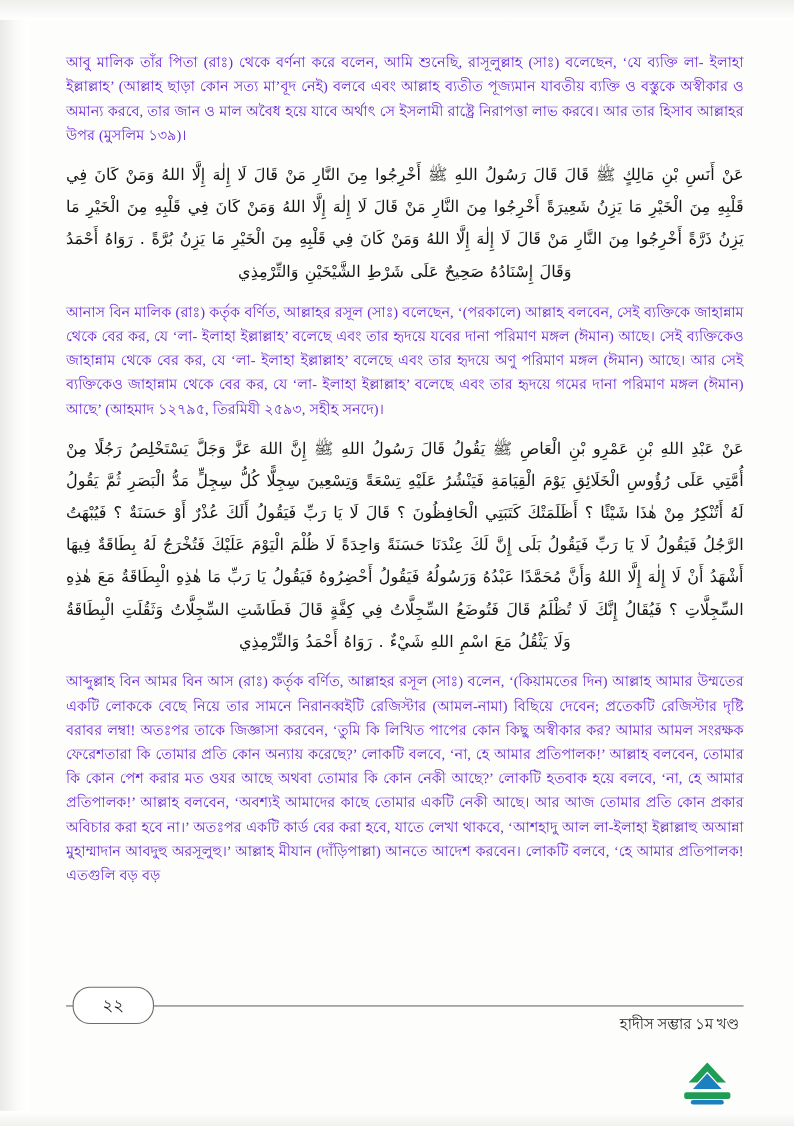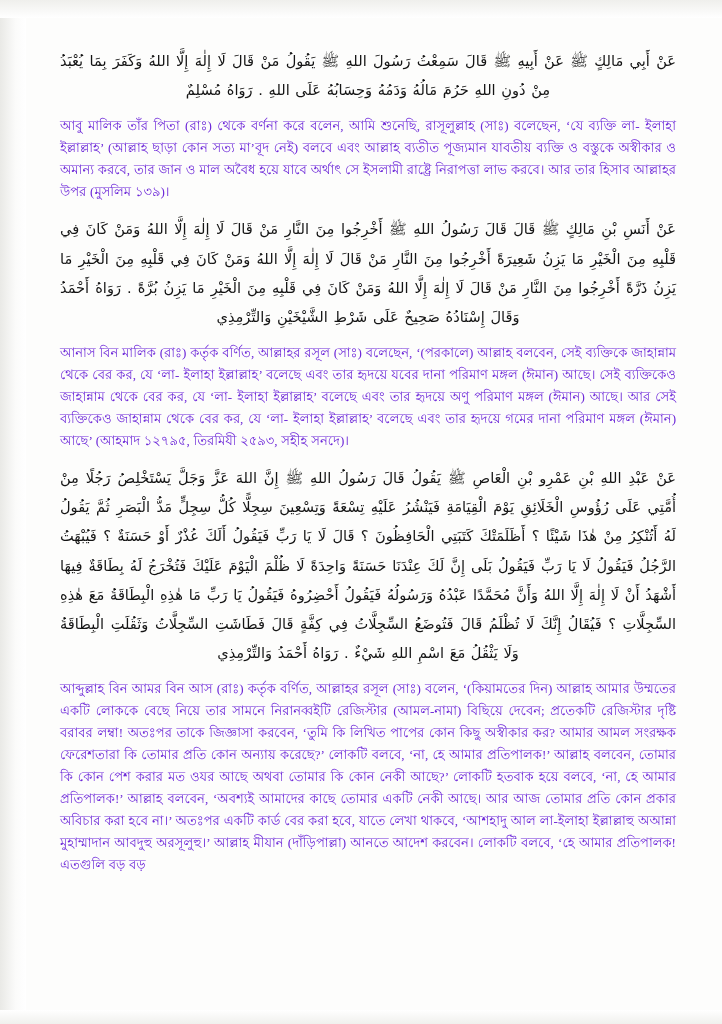--- a/index.html
+++ b/index.html
@@ -118,23 +118,20 @@
 </head>
 <body>
 
 <div class="page">
   <div class="edge-left"></div>
   <div class="edge-top"></div>
   <div class="edge-bottom"></div>
 
   <div class="page-inner">
 
-    <div class="block">
-      <div class="arabic">عَنْ أَبِي مَالِكٍ ﷺ عَنْ أَبِيهِ ﷺ قَالَ سَمِعْتُ رَسُولَ اللهِ ﷺ يَقُولُ مَنْ قَالَ لَا إِلٰهَ إِلَّا اللهُ وَكَفَرَ بِمَا يُعْبَدُ مِنْ دُونِ اللهِ حَرُمَ مَالُهُ وَدَمُهُ وَحِسَابُهُ عَلَى اللهِ . رَوَاهُ مُسْلِمٌ</div>
-    </div>
 
     <div class="block">
       <div class="bangla">আবু মালিক তাঁর পিতা (রাঃ) থেকে বর্ণনা করে বলেন, আমি শুনেছি, রাসূলুল্লাহ (সাঃ) বলেছেন, ‘যে ব্যক্তি লা- ইলাহা ইল্লাল্লাহ’ (আল্লাহ ছাড়া কোন সত্য মা’বূদ নেই) বলবে এবং আল্লাহ ব্যতীত পূজ্যমান যাবতীয় ব্যক্তি ও বস্তুকে অস্বীকার ও অমান্য করবে, তার জান ও মাল অবৈধ হয়ে যাবে অর্থাৎ সে ইসলামী রাষ্ট্রে নিরাপত্তা লাভ করবে। আর তার হিসাব আল্লাহর উপর (মুসলিম ১৩৯)।</div>
     </div>
 
     <div class="block">
       <div class="arabic">عَنْ أَنَسِ بْنِ مَالِكٍ ﷺ قَالَ قَالَ رَسُولُ اللهِ ﷺ أَخْرِجُوا مِنَ النَّارِ مَنْ قَالَ لَا إِلٰهَ إِلَّا اللهُ وَمَنْ كَانَ فِي قَلْبِهِ مِنَ الْخَيْرِ مَا يَزِنُ شَعِيرَةً أَخْرِجُوا مِنَ النَّارِ مَنْ قَالَ لَا إِلٰهَ إِلَّا اللهُ وَمَنْ كَانَ فِي قَلْبِهِ مِنَ الْخَيْرِ مَا يَزِنُ ذَرَّةً أَخْرِجُوا مِنَ النَّارِ مَنْ قَالَ لَا إِلٰهَ إِلَّا اللهُ وَمَنْ كَانَ فِي قَلْبِهِ مِنَ الْخَيْرِ مَا يَزِنُ بُرَّةً . رَوَاهُ أَحْمَدُ وَقَالَ إِسْنَادُهُ صَحِيحٌ عَلَى شَرْطِ الشَّيْخَيْنِ وَالتِّرْمِذِي</div>
     </div>
 
     <div class="block">
@@ -144,13 +141,26 @@
     <div class="block">
       <div class="arabic">عَنْ عَبْدِ اللهِ بْنِ عَمْرِو بْنِ الْعَاصِ ﷺ يَقُولُ قَالَ رَسُولُ اللهِ ﷺ إِنَّ اللهَ عَزَّ وَجَلَّ يَسْتَخْلِصُ رَجُلًا مِنْ أُمَّتِي عَلَى رُؤُوسِ الْخَلَائِقِ يَوْمَ الْقِيَامَةِ فَيَنْشُرُ عَلَيْهِ تِسْعَةً وَتِسْعِينَ سِجِلًّا كُلُّ سِجِلٍّ مَدُّ الْبَصَرِ ثُمَّ يَقُولُ لَهُ أَتُنْكِرُ مِنْ هٰذَا شَيْئًا ؟ أَظَلَمَتْكَ كَتَبَتِي الْحَافِظُونَ ؟ قَالَ لَا يَا رَبِّ فَيَقُولُ أَلَكَ عُذْرٌ أَوْ حَسَنَةٌ ؟ فَيُبْهَتُ الرَّجُلُ فَيَقُولُ لَا يَا رَبِّ فَيَقُولُ بَلَى إِنَّ لَكَ عِنْدَنَا حَسَنَةً وَاحِدَةً لَا ظُلْمَ الْيَوْمَ عَلَيْكَ فَتُخْرَجُ لَهُ بِطَاقَةٌ فِيهَا أَشْهَدُ أَنْ لَا إِلٰهَ إِلَّا اللهُ وَأَنَّ مُحَمَّدًا عَبْدُهُ وَرَسُولُهُ فَيَقُولُ أَحْضِرُوهُ فَيَقُولُ يَا رَبِّ مَا هٰذِهِ الْبِطَاقَةُ مَعَ هٰذِهِ السِّجِلَّاتِ ؟ فَيُقَالُ إِنَّكَ لَا تُظْلَمُ قَالَ فَتُوضَعُ السِّجِلَّاتُ فِي كِفَّةٍ قَالَ فَطَاشَتِ السِّجِلَّاتُ وَثَقُلَتِ الْبِطَاقَةُ وَلَا يَثْقُلُ مَعَ اسْمِ اللهِ شَيْءٌ . رَوَاهُ أَحْمَدُ وَالتِّرْمِذِي</div>
     </div>
 
     <div class="block">
       <div class="bangla">আব্দুল্লাহ বিন আমর বিন আস (রাঃ) কর্তৃক বর্ণিত, আল্লাহর রসূল (সাঃ) বলেন, ‘(কিয়ামতের দিন) আল্লাহ আমার উম্মতের একটি লোককে বেছে নিয়ে তার সামনে নিরানব্বইটি রেজিস্টার (আমল-নামা) বিছিয়ে দেবেন; প্রতেকটি রেজিস্টার দৃষ্টি বরাবর লম্বা! অতঃপর তাকে জিজ্ঞাসা করবেন, ‘তুমি কি লিখিত পাপের কোন কিছু অস্বীকার কর? আমার আমল সংরক্ষক ফেরেশতারা কি তোমার প্রতি কোন অন্যায় করেছে?’ লোকটি বলবে, ‘না, হে আমার প্রতিপালক!’ আল্লাহ বলবেন, তোমার কি কোন পেশ করার মত ওযর আছে অথবা তোমার কি কোন নেকী আছে?’ লোকটি হতবাক হয়ে বলবে, ‘না, হে আমার প্রতিপালক!’ আল্লাহ বলবেন, ‘অবশ্যই আমাদের কাছে তোমার একটি নেকী আছে। আর আজ তোমার প্রতি কোন প্রকার অবিচার করা হবে না।’ অতঃপর একটি কার্ড বের করা হবে, যাতে লেখা থাকবে, ‘আশহাদু আল লা-ইলাহা ইল্লাল্লাহু অআন্না মুহাম্মাদান আবদুহু অরসূলুহু।’ আল্লাহ মীযান (দাঁড়িপাল্লা) আনতে আদেশ করবেন। লোকটি বলবে, ‘হে আমার প্রতিপালক! এতগুলি বড় বড়</div>
     </div>
 
   </div>
 
+  <div class="footer">
+    <div class="footer-rule"></div>
+    <div class="page-num-box">২২</div>
+    <div class="footer-right">হাদীস সম্ভার ১ম খণ্ড</div>
+    <div class="logo">
+      <svg viewBox="0 0 62 44" width="62" height="44" aria-hidden="true">
+        <path d="M31 4 L48 22 L40 22 L31 12 L22 22 L14 22 Z" fill="#1f9d55"></path>
+        <path d="M31 14 L44 28 L18 28 Z" fill="#1c7fbf"></path>
+        <rect x="10" y="31" width="42" height="6" rx="2" fill="#1f9d55"></rect>
+        <rect x="16" y="38" width="30" height="4" rx="2" fill="#1c7fbf"></rect>
+      </svg>
+    </div>
+  </div>
 </div>
 
 </body></html>

